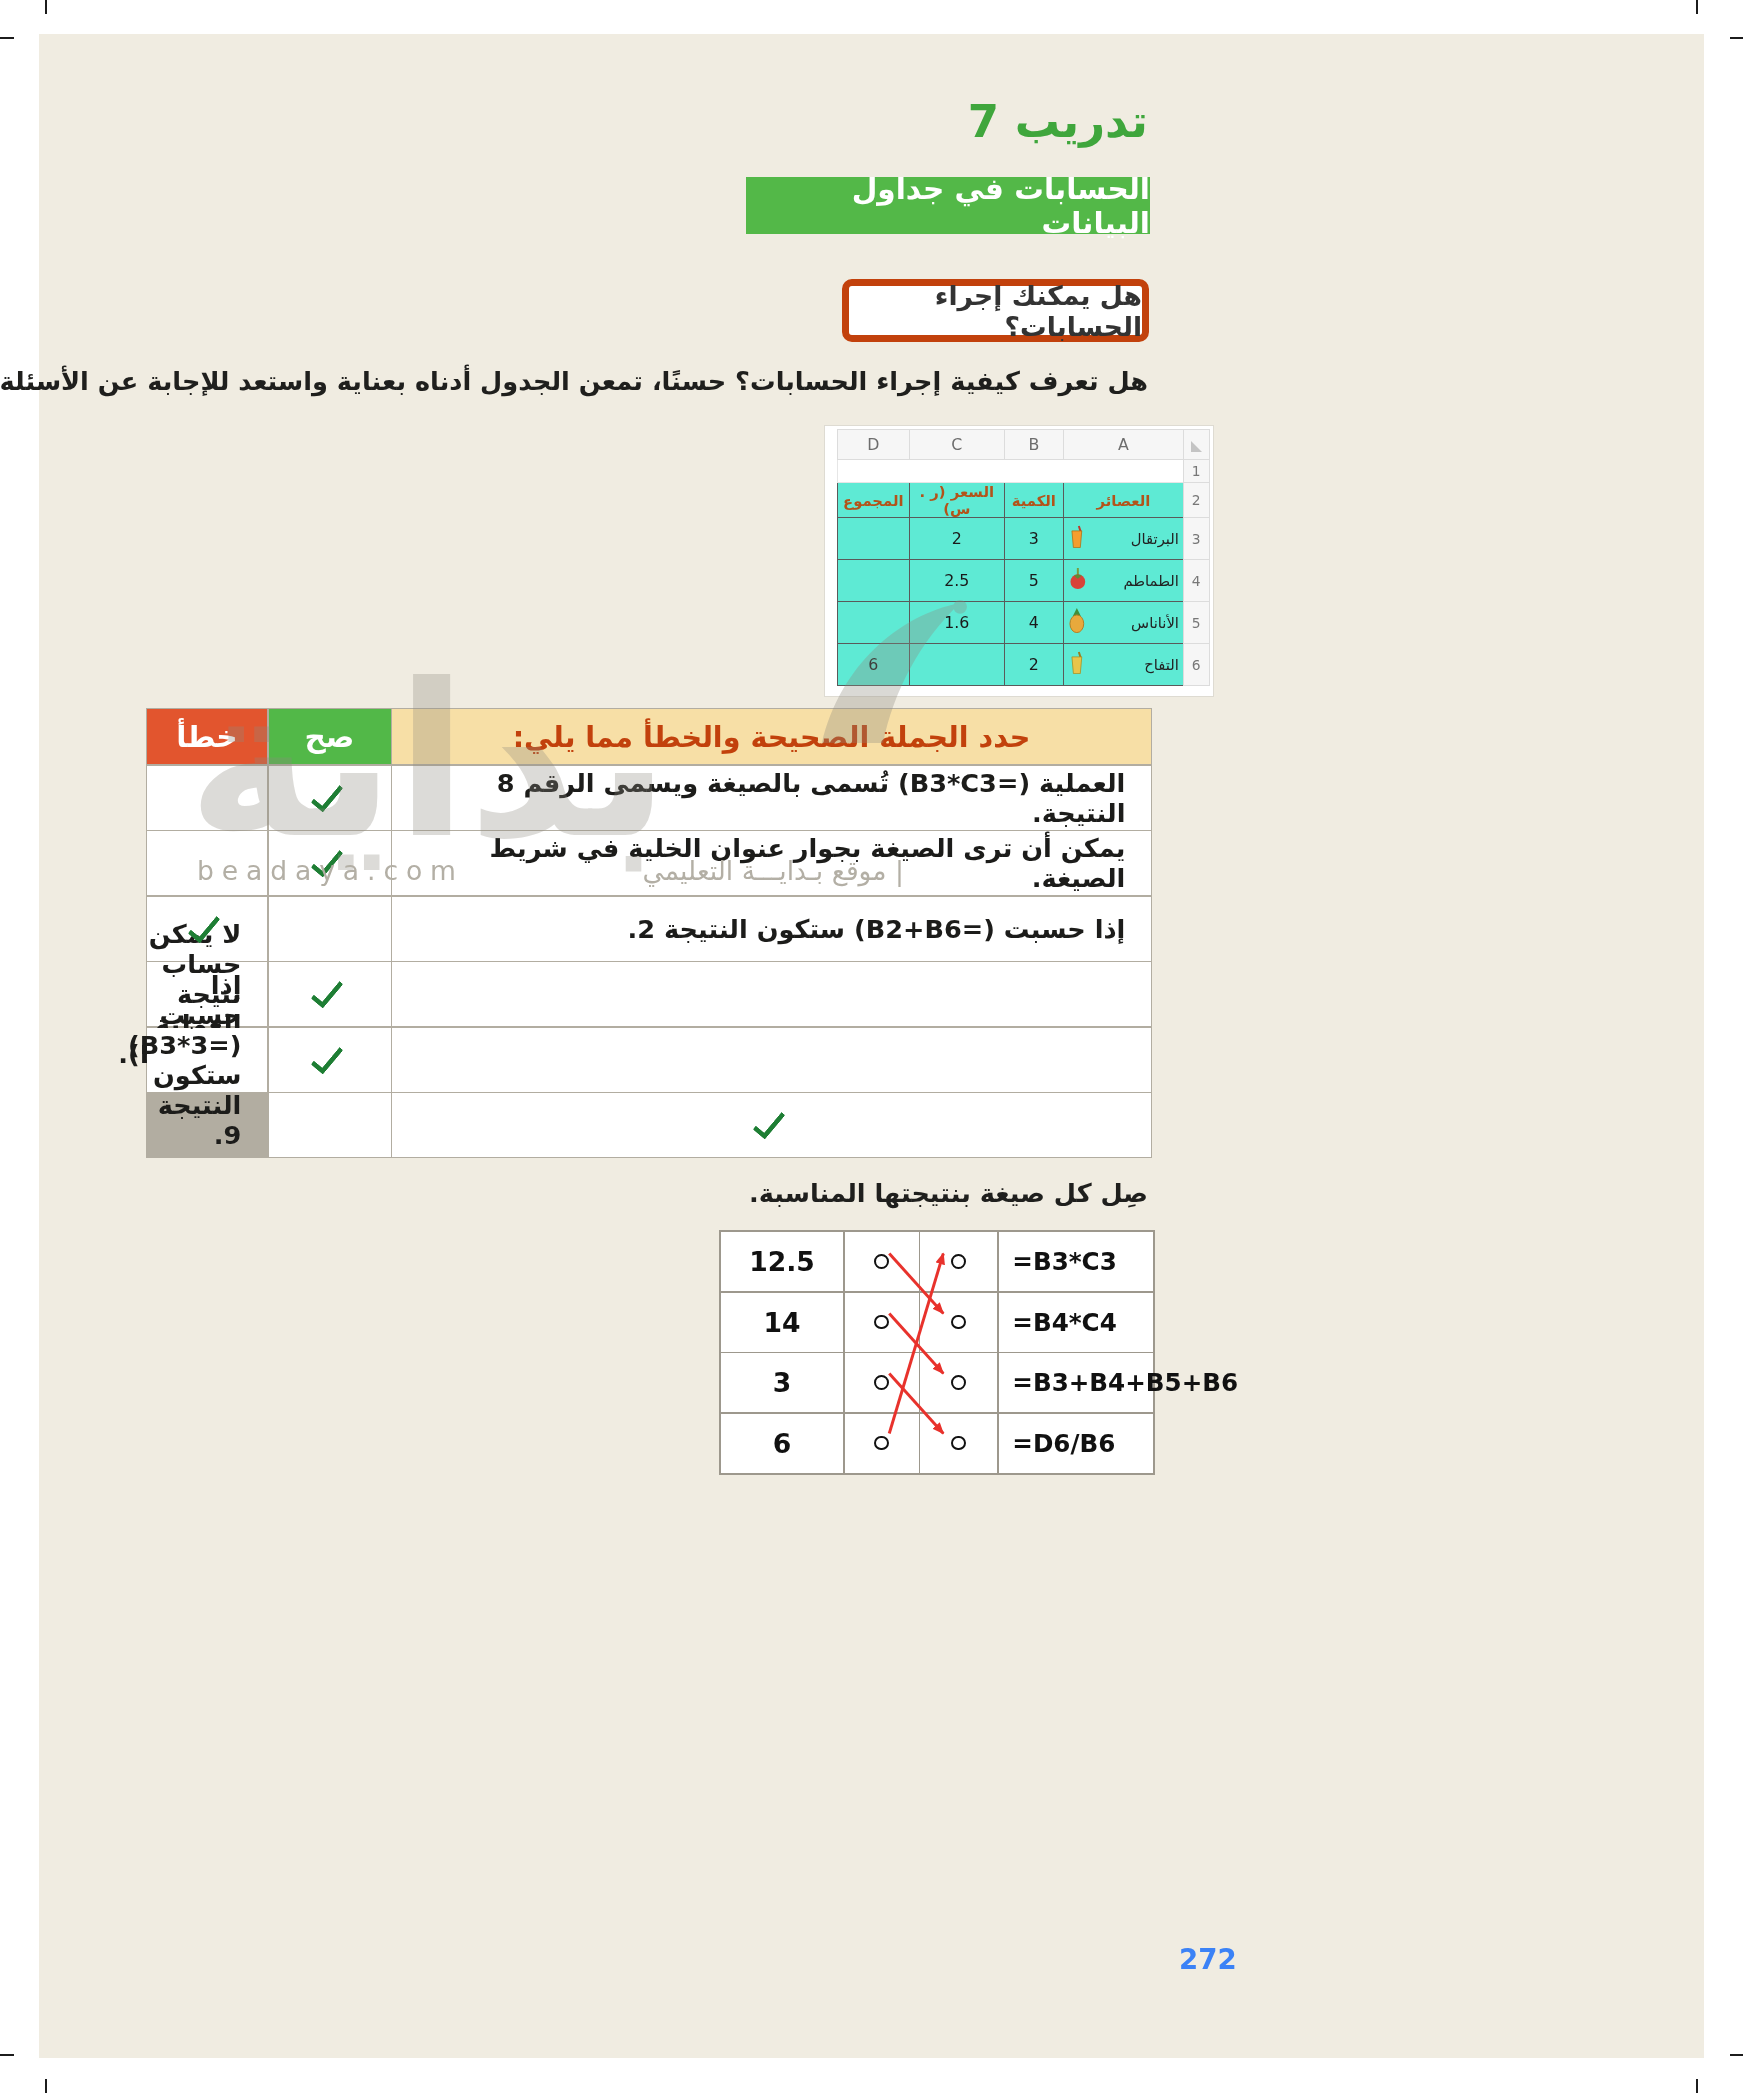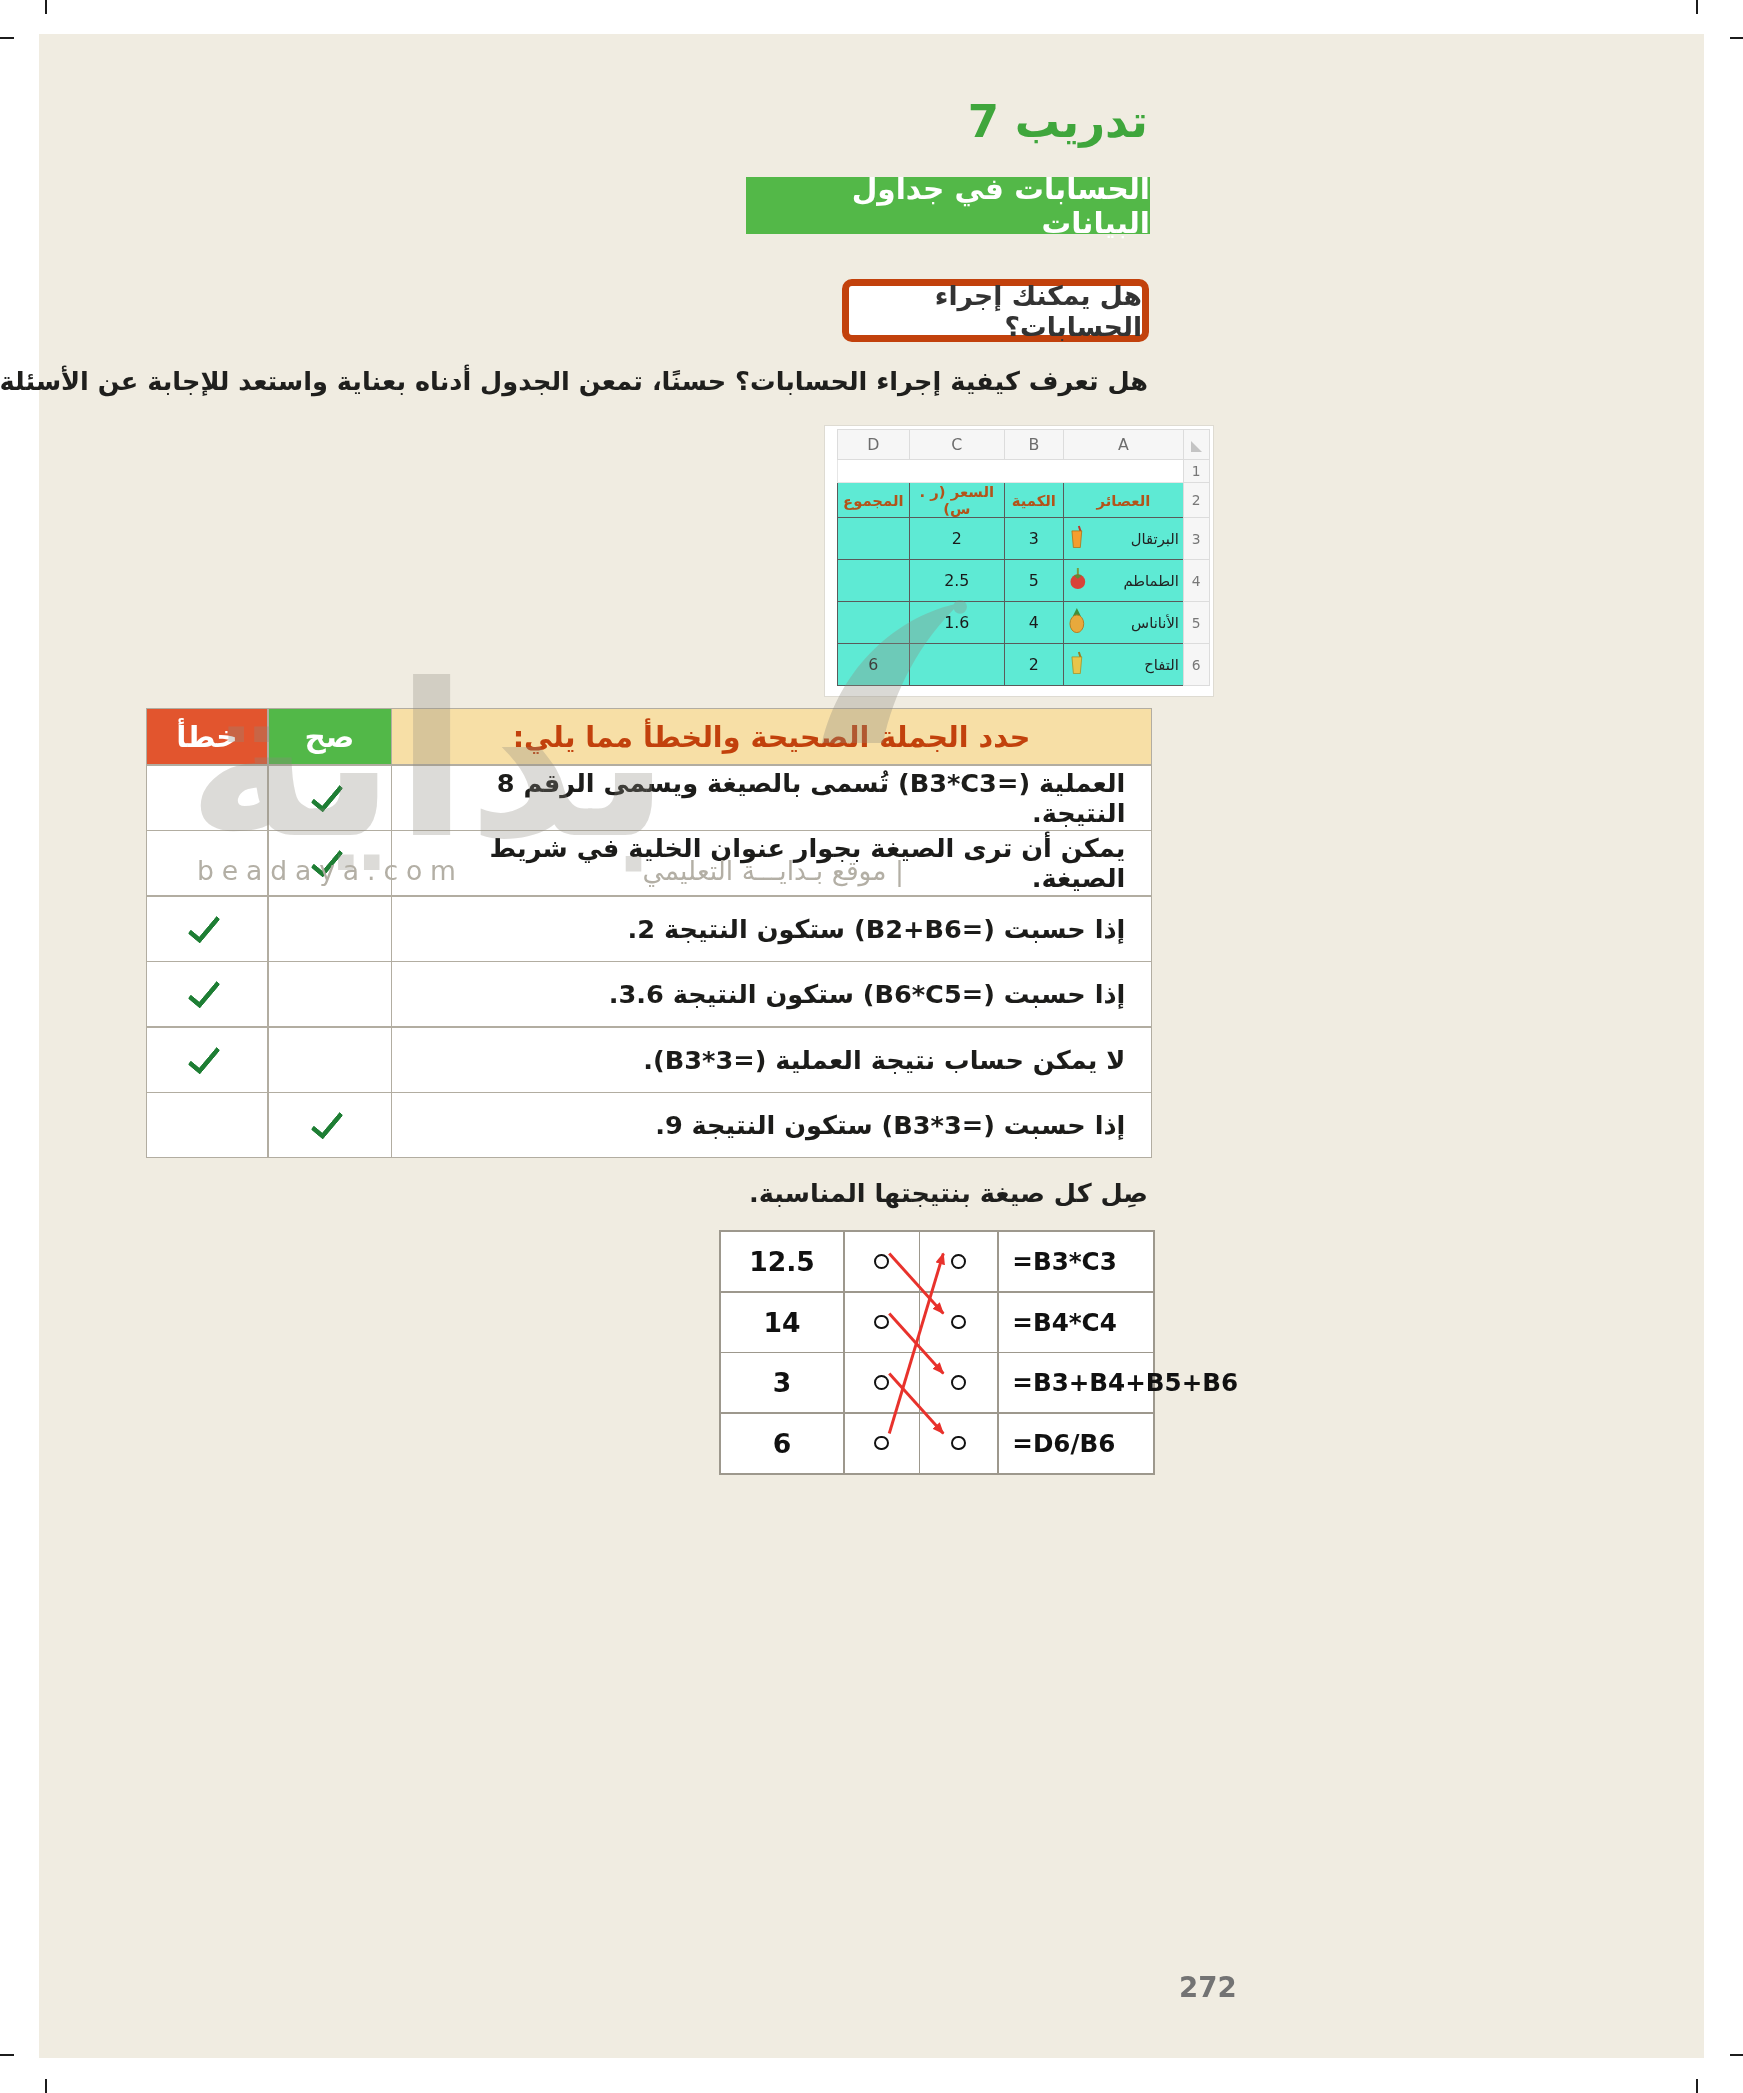--- a/index.html
+++ b/index.html
@@ -69,21 +69,21 @@
     gap:1.5px; background:#9d988d; border:2px solid #9d988d;margin-top:6px; }
   .m-cell { background:#ffffff; display:flex; align-items:center; }
   .m-result { justify-content:center; font-size:26.6px; font-weight:bold; color:#111; }
   .m-circle { justify-content:center; }
   .m-formula { justify-content:flex-start; padding-left:13.8px; font-size:24.6px; font-weight:bold; color:#111; direction:ltr; }
   .ring { display:inline-block; width:14.8px; height:14.8px; border:2.5px solid #111; border-radius:50%; background:#fff; }
   .match-arrows { position:absolute; left:719px; top:1224px; width:430px; height:238px; z-index:5; pointer-events:none; }
   .arrow-line { stroke:#e8322c; stroke-width:3; }
 
   
-  .page-number { position:absolute; left:1179px; top:1943px; font-size:27.6px; font-weight:bold; color:#737373; z-index:2;margin-top:28px; }
+  .page-number { position:absolute; left:1179px; top:1943px; font-size:27.6px; font-weight:bold; color:#3b82f6; z-index:2; }
 
   
   .wm { pointer-events:none; z-index:6; position:absolute; }
   .wm-logo-text { left:187px; top:635px; font-size:212px; font-weight:bold; color:#8e8a80; opacity:0.30; direction:rtl; line-height:1.2; }
   .wm-line { left:197px; top:855px; width:707px; display:flex; justify-content:space-between; align-items:center; color:#b3afa5; }
   .wm-latin { font-size:26.6px; letter-spacing:7.9px; }
   .wm-arabic { font-size:26.6px; direction:rtl; }
   .wm-sail { left:810px; top:597px; opacity:0.32; }
 </style>
 </head>
@@ -220,21 +220,20 @@
     </div>
 
   <div class="tf-cell tf-statement">إذا حسبت (=B2+B6) ستكون النتيجة 2.</div>
   <div class="tf-cell tf-mark">
       <span class="check"></span>
     </div>
   <div class="tf-cell tf-mark">
       <span class="check visible"></span>
     </div>
 
-  <div class="tf-cell tf-statement">إذا حسبت (=B6*C5) ستكون النتيجة 3.6.</div>
   <div class="tf-cell tf-mark">
       <span class="check"></span>
     </div>
   <div class="tf-cell tf-mark">
       <span class="check visible"></span>
     </div>
 
   <div class="tf-cell tf-statement">لا يمكن حساب نتيجة العملية (=B3*3).</div>
   <div class="tf-cell tf-mark">
       <span class="check"></span>

